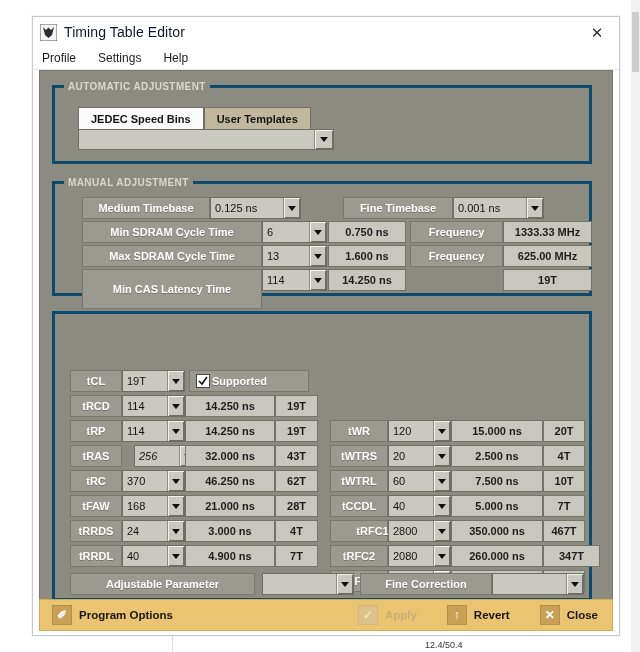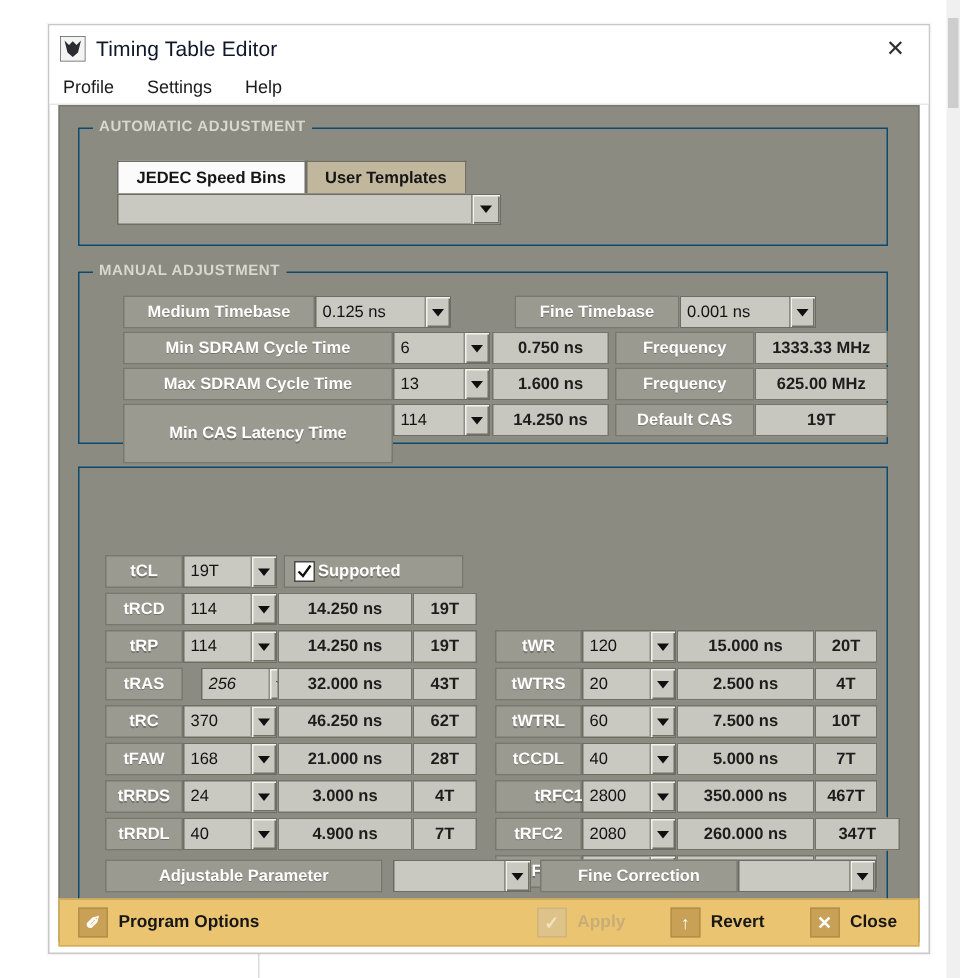--- a/index.html
+++ b/index.html
@@ -64,21 +64,21 @@
     margin:0 6px 0 6px;
     height:558px;
     background:#8b8b81;
     border:1px solid #78786f;
     box-sizing:border-box;
   }
 
   
   .group{
     position:absolute;
-    border:1px solid #0c4a6e;
+    border:3px solid #0c4a6e;
     box-sizing:border-box;
   }
   .group > .legend{
     position:absolute;left:9px;top:-7px;
     background:#8b8b81;
     padding:0 4px;
     font-size:10px;font-weight:bold;letter-spacing:.4px;
     color:#d8d8cf;
   }
 
@@ -165,20 +165,23 @@
   .bgscroll .thumb{position:absolute;left:1px;top:12px;width:7px;height:60px;background:#cdcdcd;}
 </style>
 </head>
 <body>
 
 <div id="bg">
   <div class="bg-header">SPD PROTOCOL</div>
   <div class="bg-row">
     <span class="k">SPD Revision:</span>
     <span class="v">1.1</span>
+  </div>
+  <div class="bg-foot">
+    <span class="fk">12.4/50.4</span>
   </div>
   <div class="bg-vline"></div>
   <div class="bg-vline2"></div>
 </div>
 
 <div id="win">
 
   <div class="titlebar">
     <span class="title-icon">
       <svg width="17" height="17" viewBox="0 0 17 17">
@@ -255,21 +258,20 @@
     <div class="val" style="left:463px;top:174px;width:89px;height:22px;">625.00 MHz</div>
 
     <div class="lbl" style="left:42px;top:198px;width:180px;height:40px;">Min CAS Latency Time</div>
     <div class="combo" style="left:222px;top:198px;width:65px;height:22px;">
       <span class="ctext">114</span>
       <span class="arrow">
           <i></i>
         </span>
     </div>
     <div class="val" style="left:288px;top:198px;width:78px;height:22px;">14.250 ns</div>
-    <div class="lbl" style="left:370px;top:198px;width:93px;height:22px;">Default CAS</div>
     <div class="val" style="left:463px;top:198px;width:89px;height:22px;">19T</div>
 
     <div class="group" style="left:12px;top:240px;width:540px;height:290px;"></div>
 
     <div class="lbl" style="left:30px;top:299px;width:52px;height:22px;">tCL</div>
     <div class="combo" style="left:82px;top:299px;width:63px;height:22px;">
       <span class="ctext">19T</span>
       <span class="arrow">
           <i></i>
         </span>

